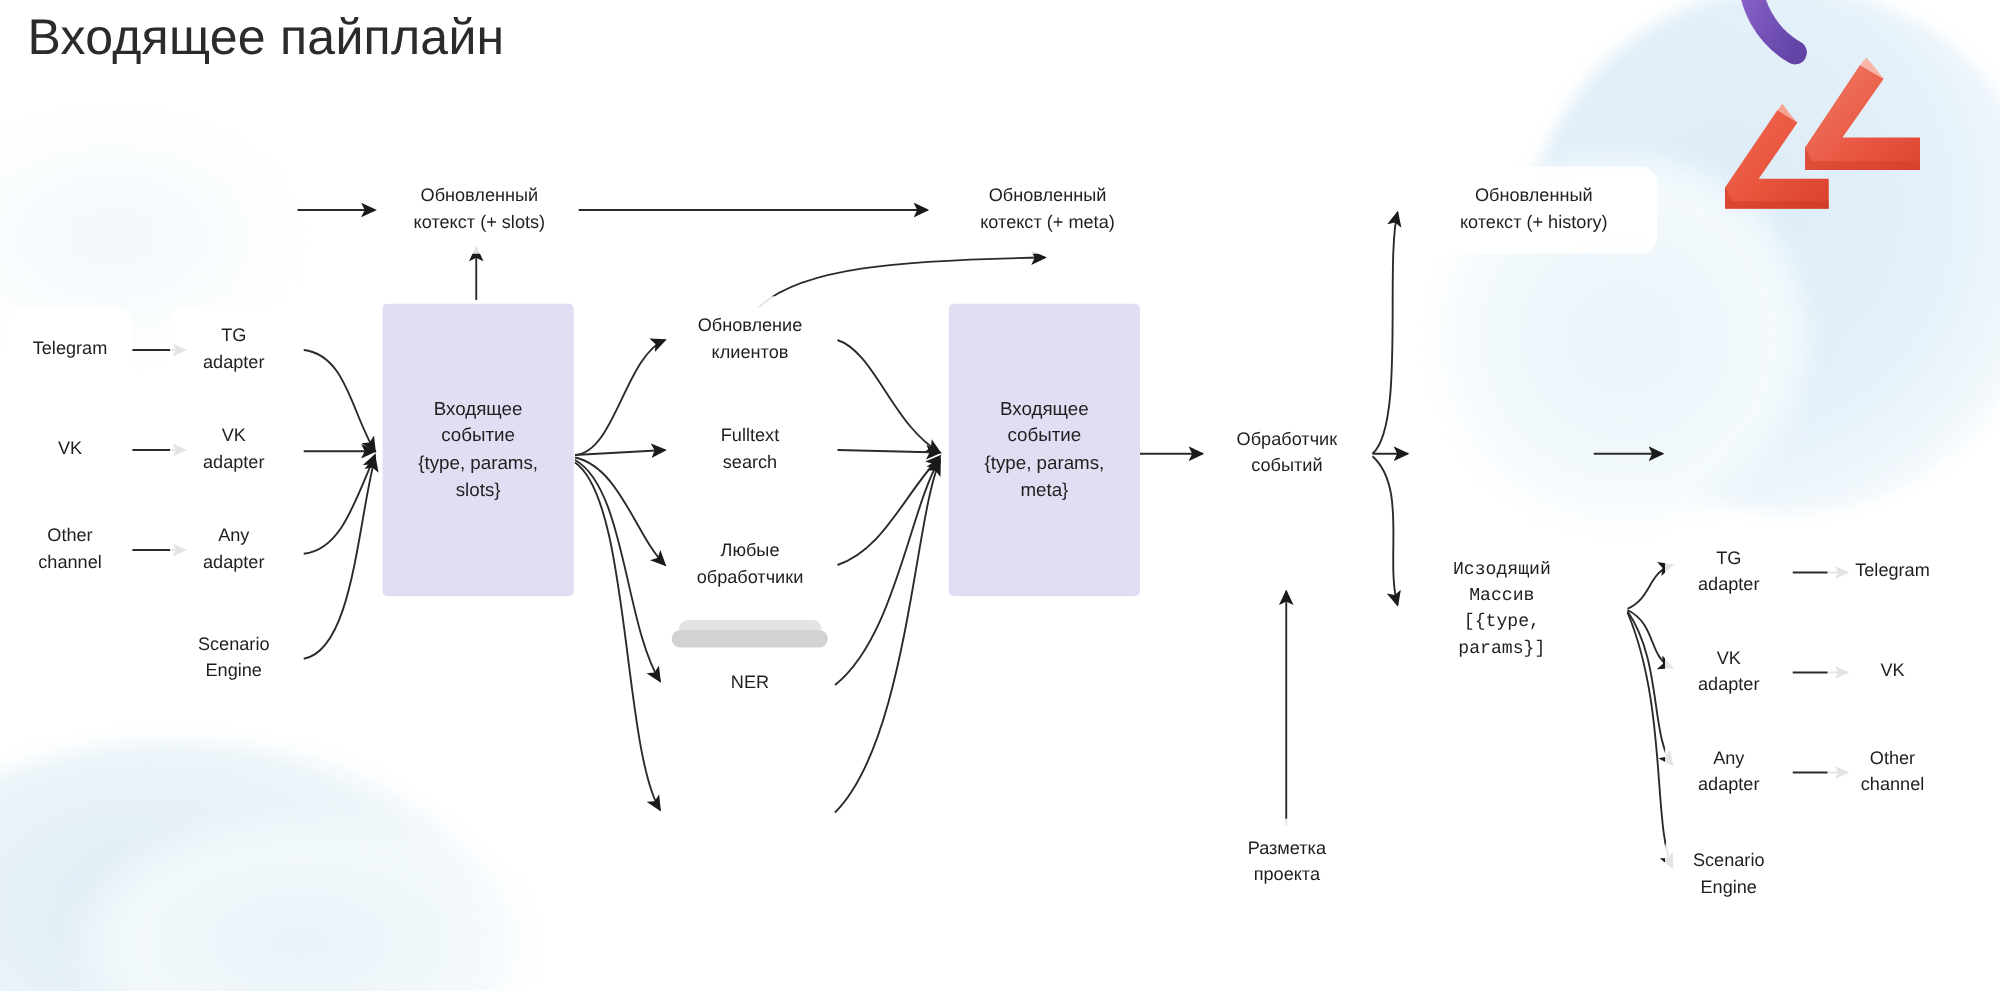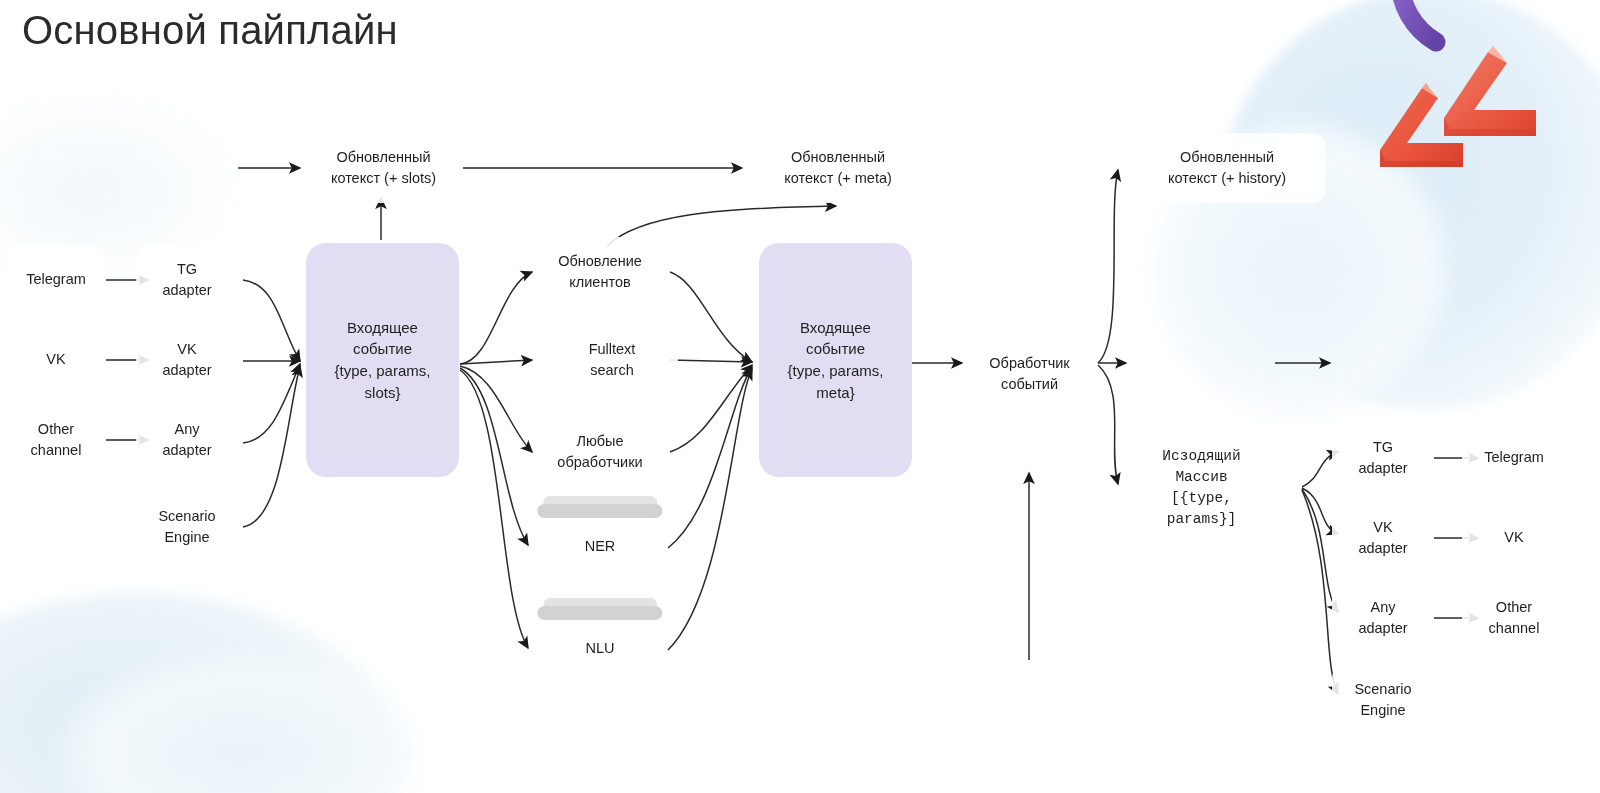--- a/index.html
+++ b/index.html
@@ -72,21 +72,21 @@
     background: #ffffff;
     color: #1f1f1f;
     font-size: 14.5px;
     line-height: 1.45;
     padding: 4px 6px;
     z-index: 3;
   }
   .node.plain { background: rgba(255,255,255,0.88); }
   .node.purple {
     background: #e2ddf2;
-    border-radius: 20px;
+    border-radius: 4px;
     font-size: 15px;
     align-items: center;
   }
   .node.stacked::before,
   .node.stacked::after {
     content: "";
     position: absolute;
     left: 50%;
     transform: translateX(-50%);
     border-radius: 10px;
@@ -140,21 +140,21 @@
       <path d="M 20 150 L 20 167 L 103 167 L 103 161 L 26 161 Z" fill="#cc3a27" opacity="0.55"></path>
     </g>
 
     <g>
       <path d="M 84 118 L 128 52 L 147 63 L 114 110 L 176 110 L 176 136 L 84 136 Z" fill="url(#redB)"></path>
       <path d="M 128 52 L 147 63 L 140 54 L 133 46 Z" fill="#f8b4a4"></path>
       <path d="M 84 118 L 84 136 L 176 136 L 176 129 L 90 129 Z" fill="#cf3d29" opacity="0.5"></path>
     </g>
   </svg>
 
-  <div id="page-title">Основной пайплайн</div>
+  <div id="page-title">Входящее пайплайн</div>
 
   <svg id="links" viewBox="0 0 1600 793">
     <defs>
       <marker id="ah" markerWidth="9" markerHeight="9" refX="7.4" refY="4.5" orient="auto" markerUnits="strokeWidth">
         <path d="M0,0.6 L8.4,4.5 L0,8.4 L1.9,4.5 Z" fill="#1a1a1a"></path>
       </marker>
       <marker id="ahs" markerWidth="8" markerHeight="8" refX="6.6" refY="4" orient="auto" markerUnits="strokeWidth">
         <path d="M0,0.5 L7.5,4 L0,7.5 L1.7,4 Z" fill="#1a1a1a"></path>
       </marker>
     </defs>
@@ -254,45 +254,46 @@
     <span class="lbl">Входящее
 событие
 {type, params,
 slots}</span>
   </div>
 
   <div class="node plain" style="left:534px; top:237px; width:132px; height:70px;">
     <span class="lbl">Обновление
 клиентов</span>
   </div>
-  <div class="node plain" style="left:546px; top:325px; width:132px; height:70px;">
+  <div class="node plain" style="left:534px; top:325px; width:132px; height:70px;">
     <span class="lbl">Fulltext
 search</span>
   </div>
   <div class="node plain stacked" style="left:534px; top:512px; width:132px; height:70px;">
     <span class="lbl">NER</span>
   </div>
   <div class="node plain" style="left:534px; top:417px; width:132px; height:70px;">
     <span class="lbl">Любые
 обработчики</span>
-  </div>
-  <div class="node plain stacked" style="left:534px; top:614px; width:132px; height:70px;">
-    <span class="lbl">NLU</span>
   </div>
 
   <div class="node purple" style="left:759px; top:243px; width:153px; height:234px;">
     <span class="lbl">Входящее
 событие
 {type, params,
 meta}</span>
   </div>
 
-  <div class="node plain" style="left:963px; top:327px; width:133px; height:72px;align-items:flex-end;">
+  <div class="node plain" style="left:963px; top:327px; width:133px; height:72px;">
     <span class="lbl">Обработчик
 событий</span>
+  </div>
+  <div class="node plain" style="left:963px; top:655px; width:133px; height:70px;">
+    <span class="lbl">Разметка
+проекта</span>
   </div>
 
   <div class="node plain" style="left:1128px; top:443px; width:147px; height:90px;font-family:Liberation Mono, monospace;">
     <span class="lbl">Исзодящий
 Массив
 [{type, params}]</span>
   </div>
 
   <div class="node plain" style="left:1332px; top:423px; width:102px; height:70px;">
     <span class="lbl">TG

